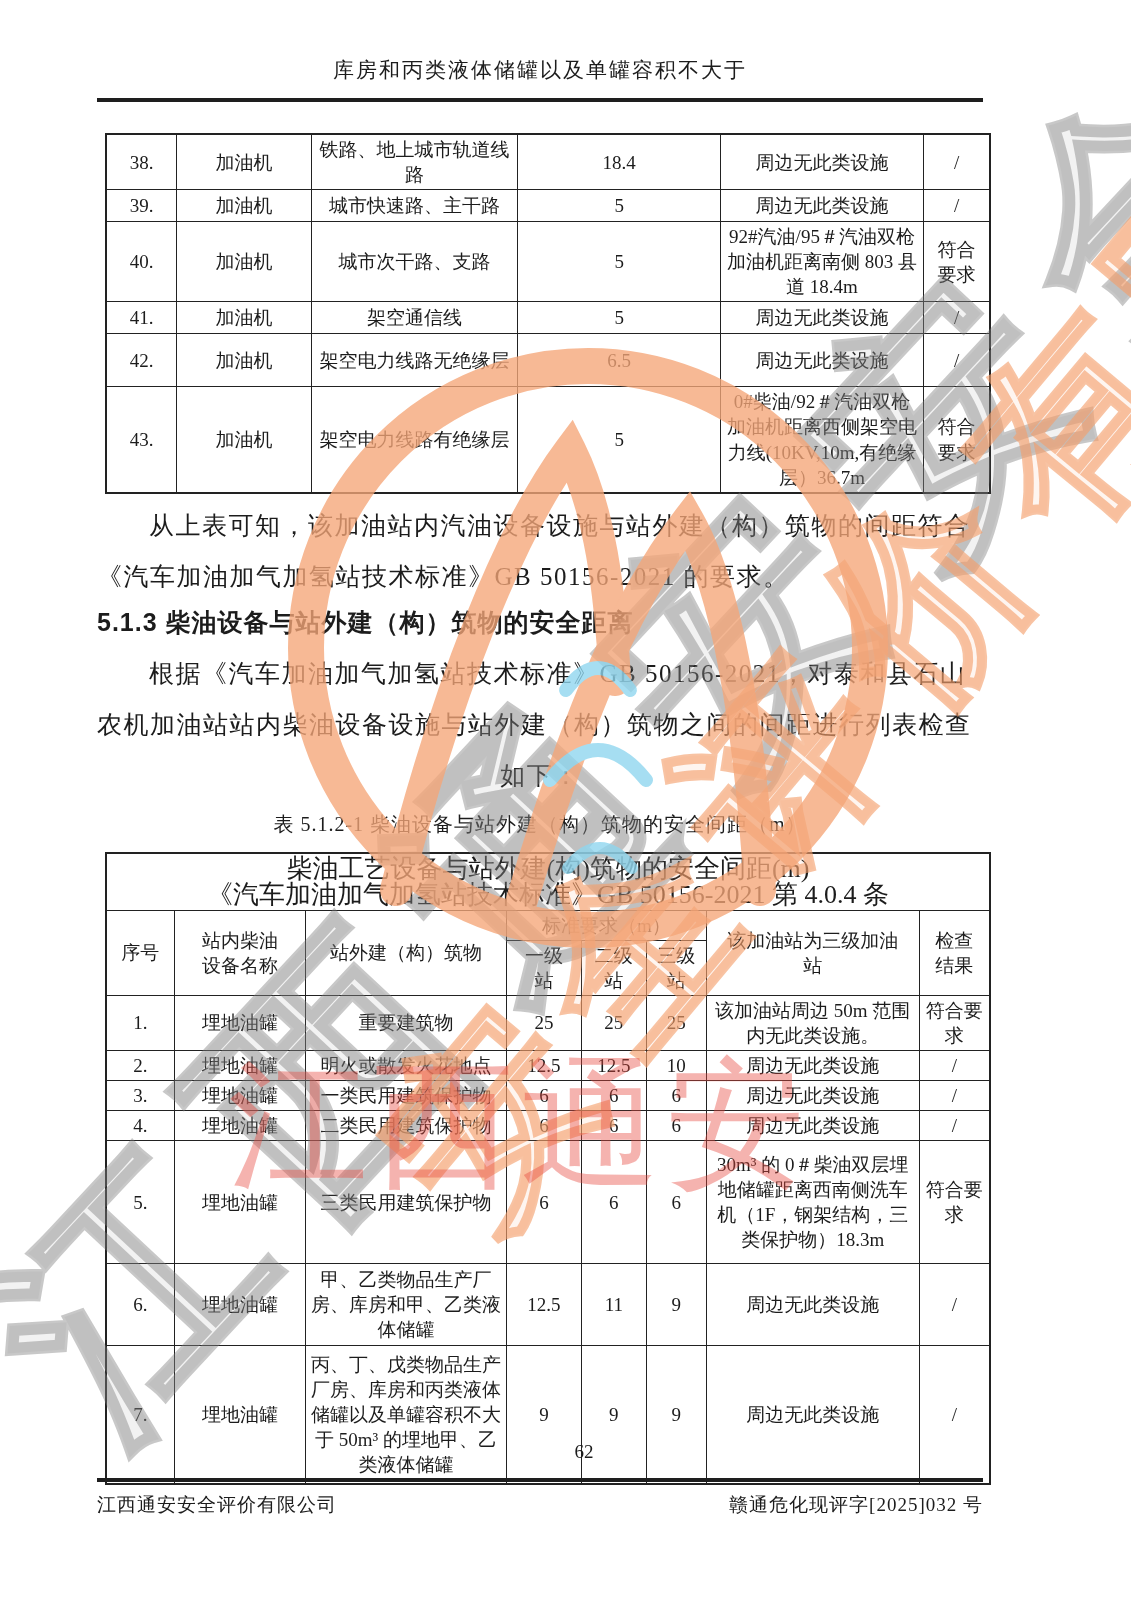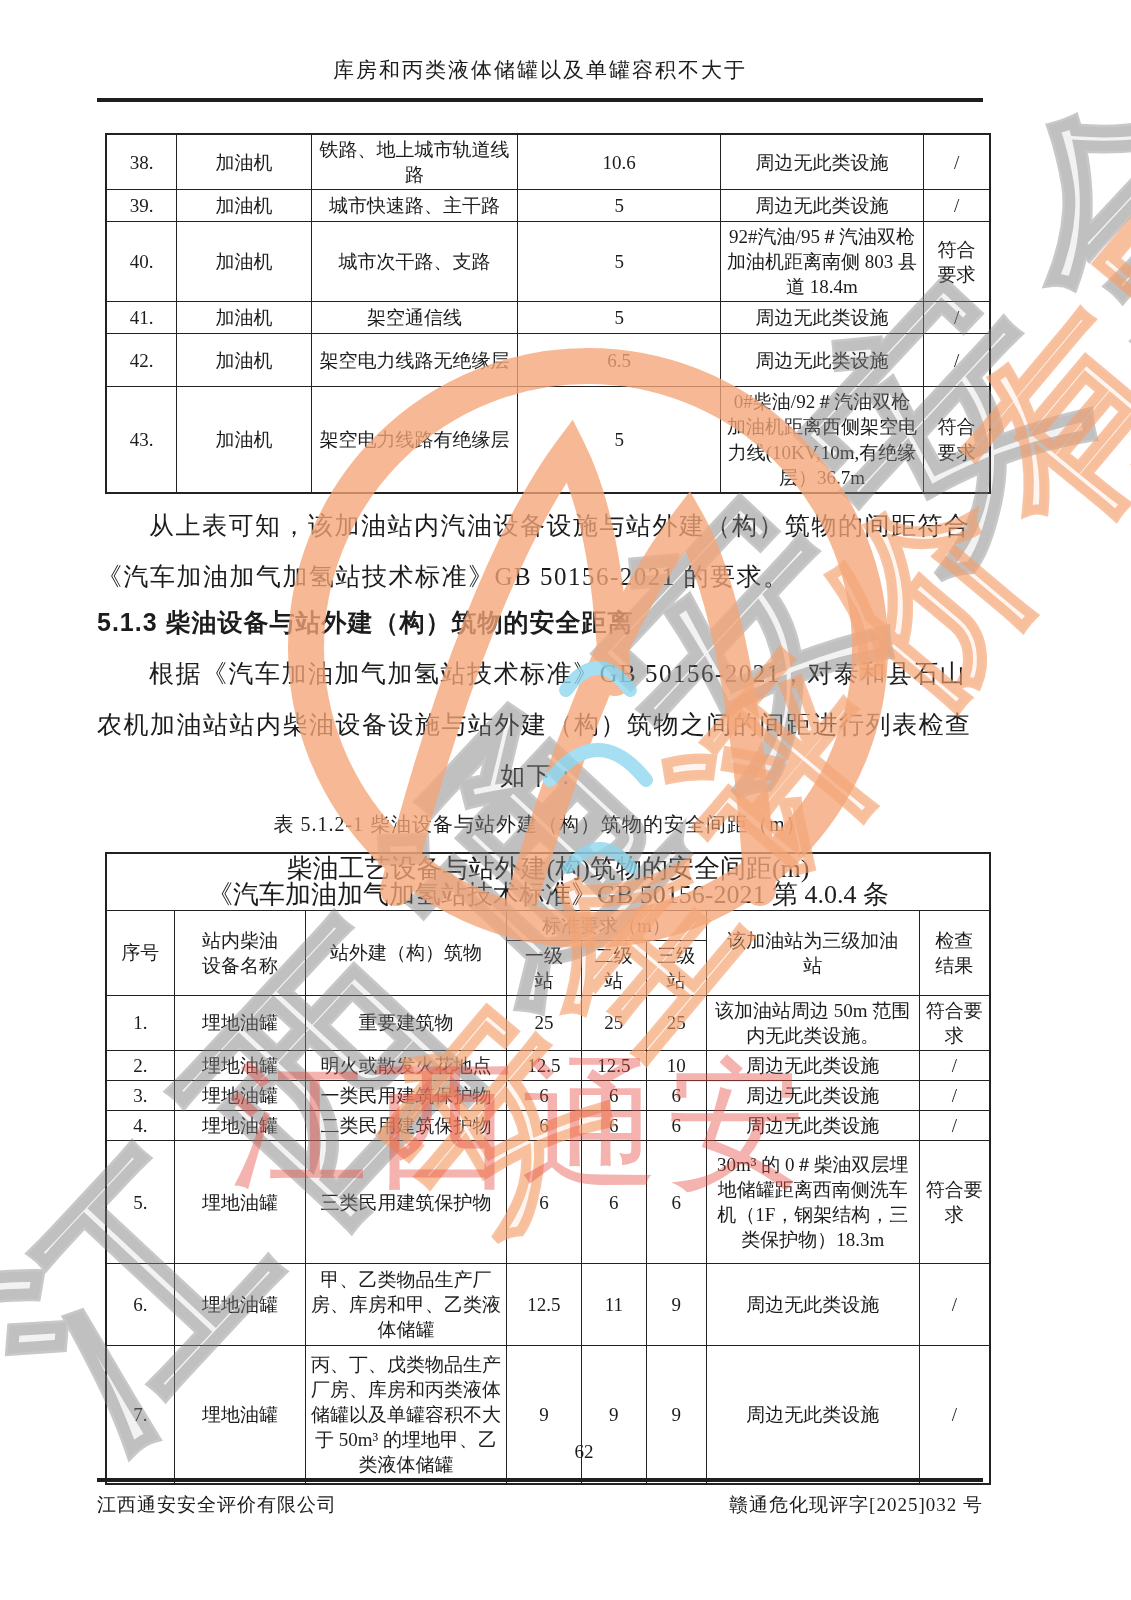--- a/index.html
+++ b/index.html
@@ -85,21 +85,21 @@
           <col style="width:23.4%">
         <col style="width:22.9%">
           <col style="width:23%">
           <col style="width:7.5%">
       </colgroup>
       <tbody>
         <tr style="height:55px">
           <td>38.</td>
           <td>加油机</td>
           <td>铁路、地上城市轨道线路</td>
-          <td>10.6</td>
+          <td>18.4</td>
           <td>周边无此类设施</td>
           <td>/</td>
         </tr>
         <tr style="height:32px">
           <td>39.</td>
           <td>加油机</td>
           <td>城市快速路、主干路</td>
           <td>5</td>
           <td>周边无此类设施</td>
           <td>/</td>

